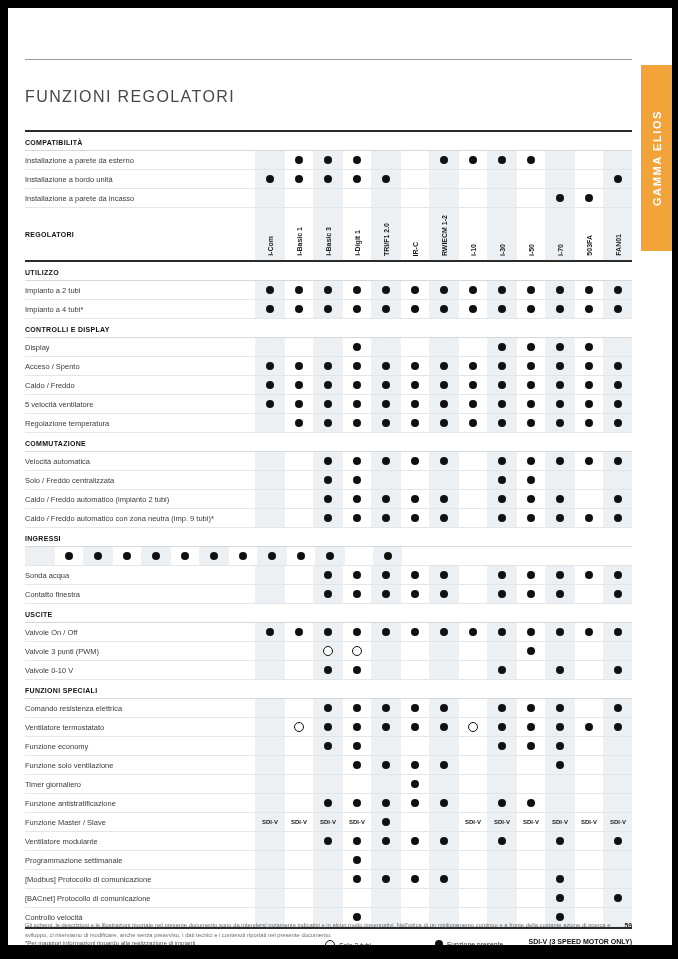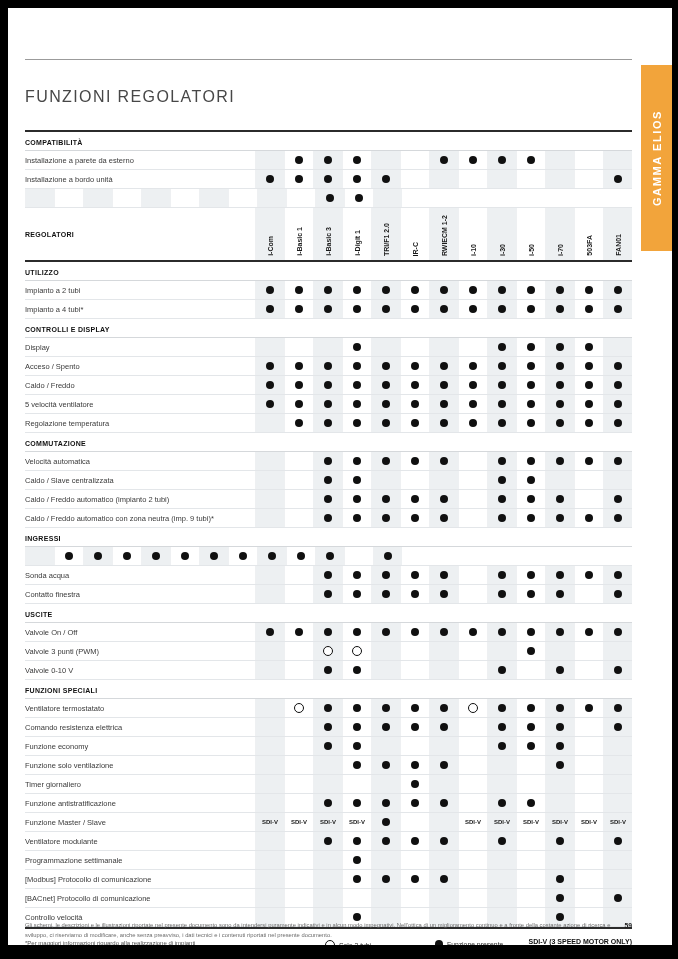--- a/index.html
+++ b/index.html
@@ -133,20 +133,21 @@
           <div class="cell"></div>
           <div class="cell stripe"></div>
           <div class="cell"></div>
           <div class="cell stripe"></div>
           <div class="cell"></div>
           <div class="cell stripe">
             <span class="dot"></span>
           </div>
         </div>
         <div class="row">
+          <div class="row-label">Installazione a parete da incasso</div>
           <div class="cell stripe"></div>
           <div class="cell"></div>
           <div class="cell stripe"></div>
           <div class="cell"></div>
           <div class="cell stripe"></div>
           <div class="cell"></div>
           <div class="cell stripe"></div>
           <div class="cell"></div>
           <div class="cell stripe"></div>
           <div class="cell"></div>
@@ -515,21 +516,21 @@
             <span class="dot"></span>
           </div>
           <div class="cell">
             <span class="dot"></span>
           </div>
           <div class="cell stripe">
             <span class="dot"></span>
           </div>
         </div>
         <div class="row">
-          <div class="row-label">Caldo / Slave centralizzata</div>
+          <div class="row-label">Solo / Freddo centralizzata</div>
           <div class="cell stripe"></div>
           <div class="cell"></div>
           <div class="cell stripe">
             <span class="dot"></span>
           </div>
           <div class="cell">
             <span class="dot"></span>
           </div>
           <div class="cell stripe"></div>
           <div class="cell"></div>
@@ -815,20 +816,54 @@
           </div>
           <div class="cell"></div>
           <div class="cell stripe">
             <span class="dot"></span>
           </div>
         </div>
         <div class="sec-row">
           <span class="sec-title">FUNZIONI SPECIALI</span>
         </div>
         <div class="row">
+          <div class="row-label">Comando resistenza elettrica</div>
+          <div class="cell stripe"></div>
+          <div class="cell"></div>
+          <div class="cell stripe">
+            <span class="dot"></span>
+          </div>
+          <div class="cell">
+            <span class="dot"></span>
+          </div>
+          <div class="cell stripe">
+            <span class="dot"></span>
+          </div>
+          <div class="cell">
+            <span class="dot"></span>
+          </div>
+          <div class="cell stripe">
+            <span class="dot"></span>
+          </div>
+          <div class="cell"></div>
+          <div class="cell stripe">
+            <span class="dot"></span>
+          </div>
+          <div class="cell">
+            <span class="dot"></span>
+          </div>
+          <div class="cell stripe">
+            <span class="dot"></span>
+          </div>
+          <div class="cell"></div>
+          <div class="cell stripe">
+            <span class="dot"></span>
+          </div>
+        </div>
+        <div class="row">
           <div class="row-label">Ventilatore termostatato</div>
           <div class="cell stripe"></div>
           <div class="cell">
             <span class="circle"></span>
           </div>
           <div class="cell stripe">
             <span class="dot"></span>
           </div>
           <div class="cell">
             <span class="dot"></span>
@@ -850,54 +885,20 @@
           </div>
           <div class="cell">
             <span class="dot"></span>
           </div>
           <div class="cell stripe">
             <span class="dot"></span>
           </div>
           <div class="cell">
             <span class="dot"></span>
           </div>
-          <div class="cell stripe">
-            <span class="dot"></span>
-          </div>
-        </div>
-        <div class="row">
-          <div class="row-label">Comando resistenza elettrica</div>
-          <div class="cell stripe"></div>
-          <div class="cell"></div>
-          <div class="cell stripe">
-            <span class="dot"></span>
-          </div>
-          <div class="cell">
-            <span class="dot"></span>
-          </div>
-          <div class="cell stripe">
-            <span class="dot"></span>
-          </div>
-          <div class="cell">
-            <span class="dot"></span>
-          </div>
-          <div class="cell stripe">
-            <span class="dot"></span>
-          </div>
-          <div class="cell"></div>
-          <div class="cell stripe">
-            <span class="dot"></span>
-          </div>
-          <div class="cell">
-            <span class="dot"></span>
-          </div>
-          <div class="cell stripe">
-            <span class="dot"></span>
-          </div>
-          <div class="cell"></div>
           <div class="cell stripe">
             <span class="dot"></span>
           </div>
         </div>
         <div class="row">
           <div class="row-label">Funzione economy</div>
           <div class="cell stripe"></div>
           <div class="cell"></div>
           <div class="cell stripe">
             <span class="dot"></span>

